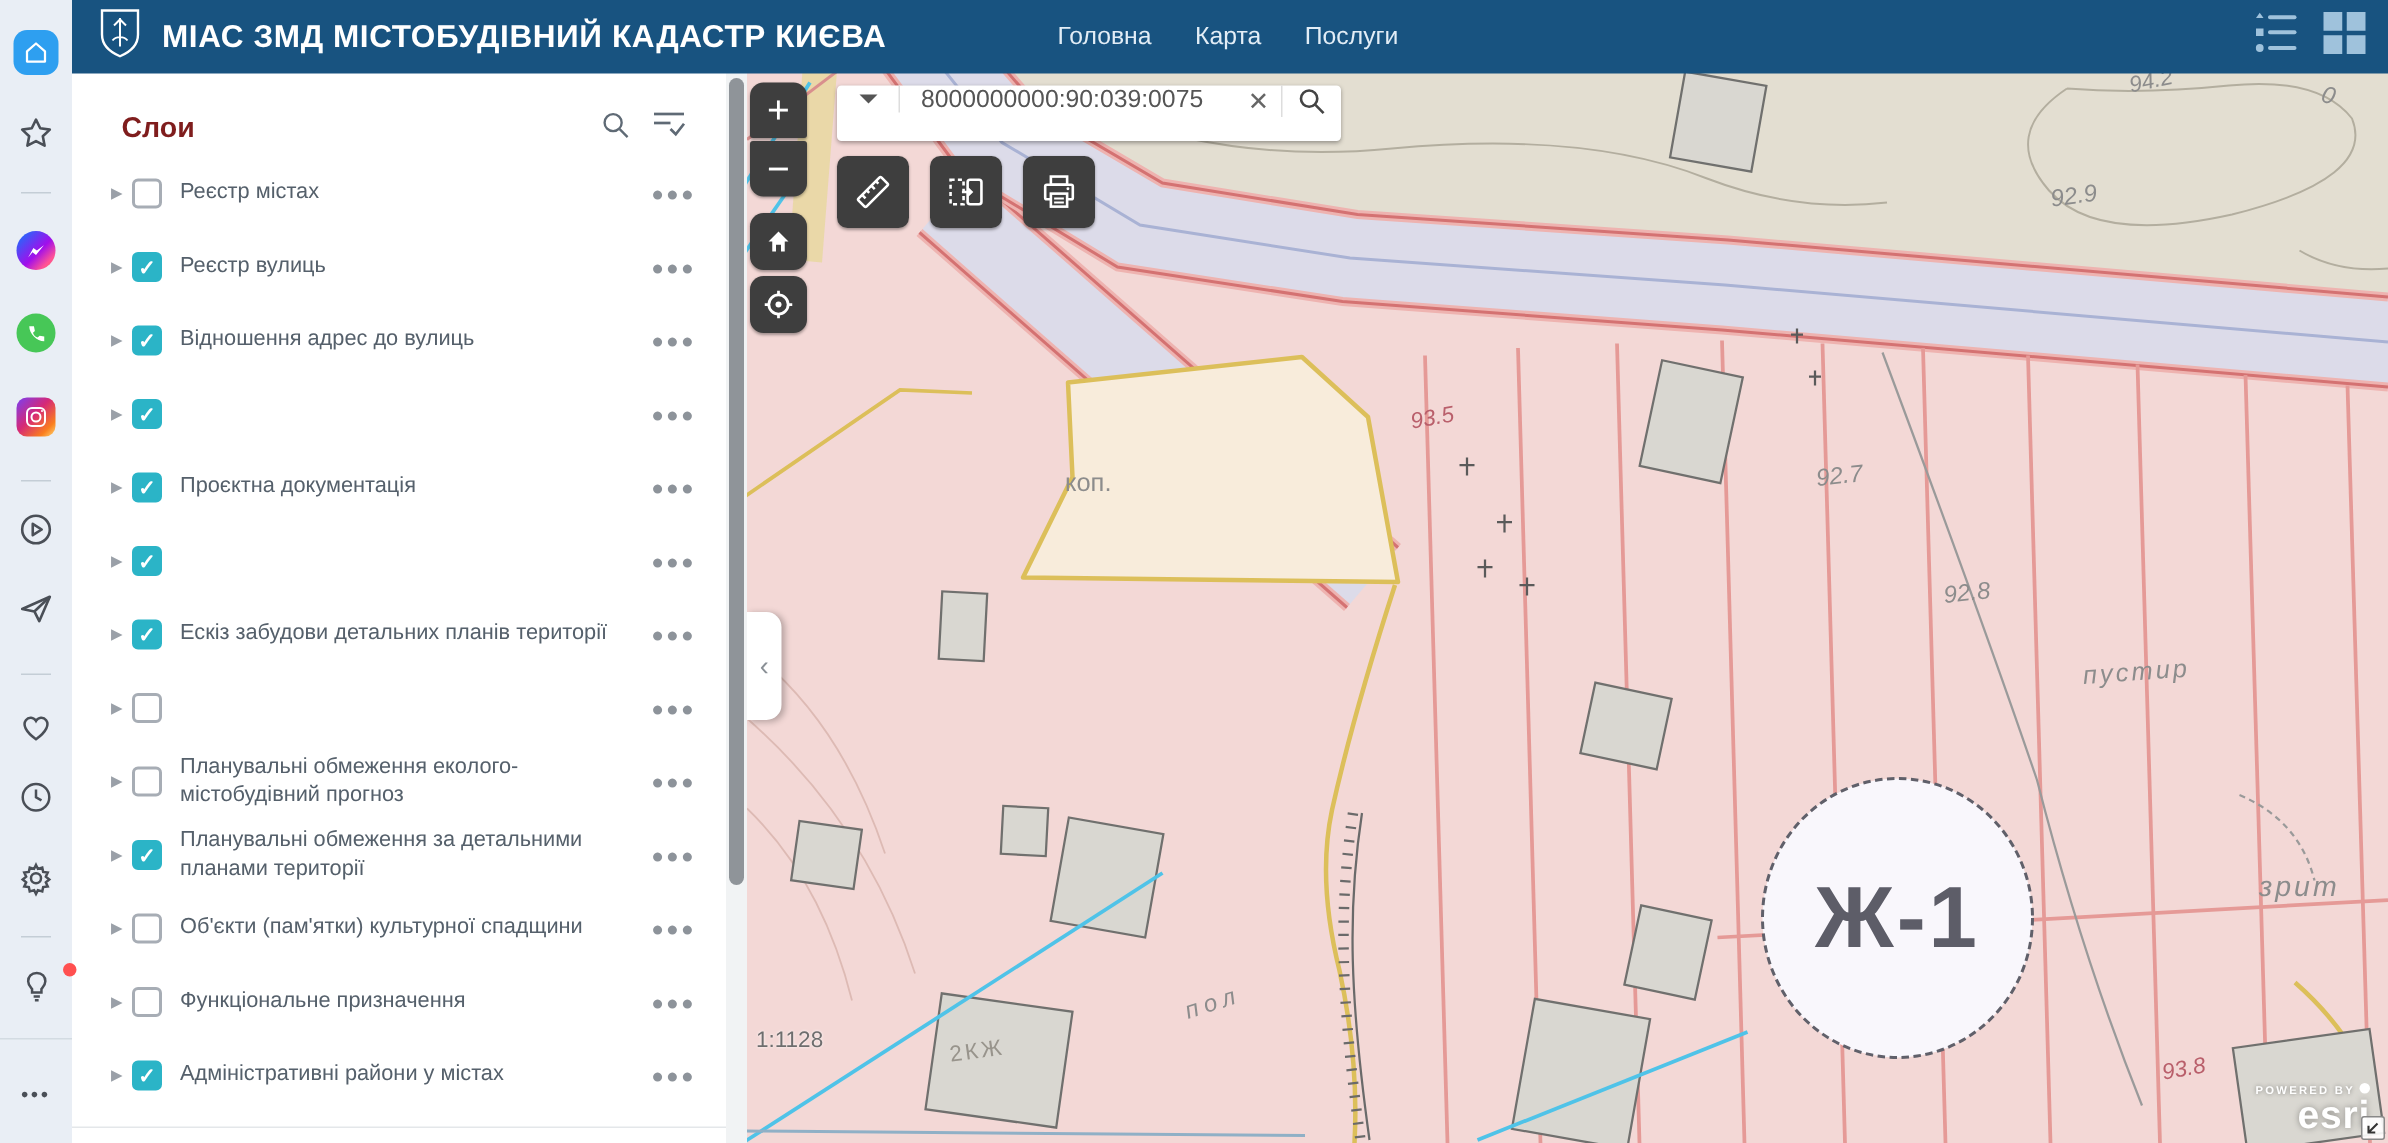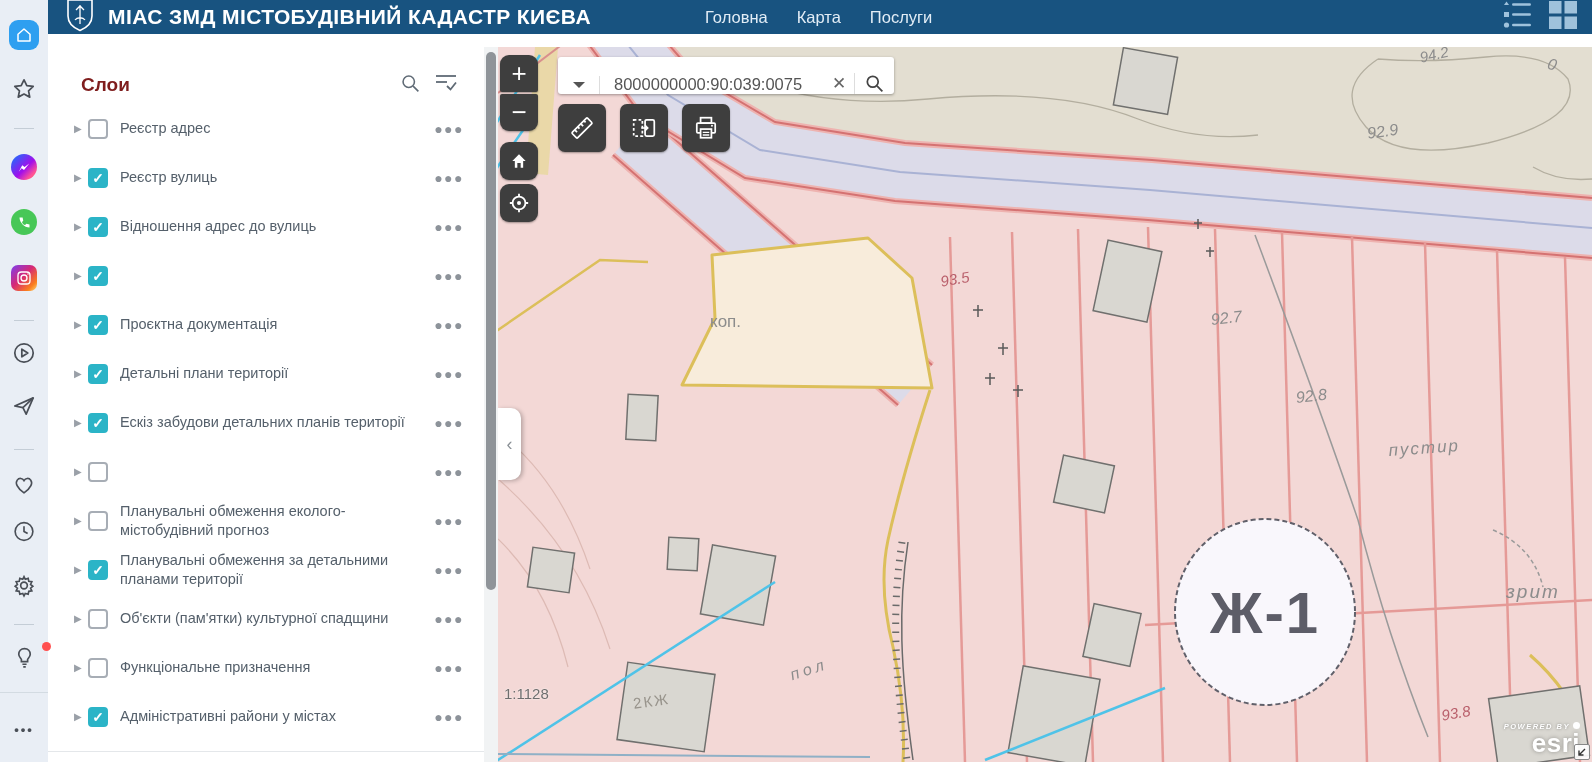--- a/index.html
+++ b/index.html
@@ -14,21 +14,21 @@
   .sb-circle { width:26px; height:26px; border-radius:50%; }
   .sb-msgr { background:linear-gradient(135deg,#0a7cff 0%,#a10eeb 55%,#ff5297 80%,#ff6c5c 100%); }
   .sb-wa { background:#47c757; }
   .sb-ig { width:26px; height:26px; border-radius:7px; background:linear-gradient(135deg,#7a3ff2 0%,#d62976 45%,#fa7e1e 80%,#feda75 100%); }
   .sb-bulb { position:relative; }
   .sb-badge { position:absolute; right:-3px; top:-3px; width:9px; height:9px; border-radius:50%; background:#ff5050; }
   .sb-fullline { width:48px; height:1px; background:#d3dbe2; left:0; transform:none; }
   .sb-dots { color:#4a4f57; font-size:13px; letter-spacing:2px; font-weight:bold; }
 
   
-  #header { position:absolute; left:48px; top:0; width:1544px; height:34px; background:#185380; display:flex; align-items:center; z-index:20; }
+  #header { position:absolute; left:48px; top:0; width:1544px; height:49px; background:#185380; display:flex; align-items:center; z-index:20; }
   #header .logo { margin:0 14px 0 18px; }
   #header .title { color:#ffffff; font-size:21px; font-weight:bold; letter-spacing:.4px; white-space:nowrap; }
   #header nav { position:absolute; left:657px; top:0; height:100%; display:flex; align-items:center; gap:29px; }
   #header nav span { color:#e2edf6; font-size:16.5px; cursor:pointer; }
   #header .hicons { position:absolute; right:14px; top:0; height:100%; display:flex; align-items:center; gap:16px; }
 
   
   #layers-panel { position:absolute; left:48px; top:47px; width:436px; height:715px; background:#ffffff; z-index:10; }
   .panel-head { display:flex; align-items:center; padding:25px 26px 0 33px; }
   .panel-title { font-size:19px; font-weight:bold; color:#7f1d1d; }
@@ -59,33 +59,33 @@
   #zoom-in  { left:2px; top:8px;  width:38px; height:37px; font-size:26px; border-radius:9px 9px 2px 2px; }
   #zoom-out { left:2px; top:47px; width:38px; height:37px; font-size:26px; border-radius:2px 2px 9px 9px; }
   #home-btn { left:2px; top:95px; width:38px; height:38px; }
   #locate-btn { left:2px; top:137px; width:38px; height:38px; }
   .toolbtn { width:48px; height:48px; border-radius:7px; top:57px; }
   #measure-btn { left:60px; }
   #swipe-btn { left:122px; }
   #print-btn { left:184px; }
 
   
-  #searchbar { position:absolute; left:60px; top:10px; width:336px; height:37px; background:#fff; border-radius:3px; display:flex; align-items:flex-end; box-shadow:0 1px 3px rgba(0,0,0,.35); z-index:6; }
+  #searchbar { position:absolute; left:60px; top:10px; width:336px; height:37px; background:#fff; border-radius:3px; display:flex; align-items:flex-start; box-shadow:0 1px 3px rgba(0,0,0,.35); z-index:6; }
   #searchbar .dd { width:42px; display:flex; align-items:center; justify-content:center; border-right:1px solid #ddd; cursor:pointer; }
   #searchbar .dd::after { content:""; border:6px solid transparent; border-top-color:#555; margin-top:6px; }
   #searchbar input { flex:1; border:0; outline:0; font-family:"Liberation Sans",sans-serif; font-size:16.5px; color:#555; padding:0 4px 0 14px; min-width:0; background:transparent; }
   #searchbar .clear { width:30px; display:flex; align-items:center; justify-content:center; color:#666; font-size:17px; cursor:pointer; }
   #searchbar .go { width:40px; display:flex; align-items:center; justify-content:center; border-left:1px solid #ddd; cursor:pointer; }
 
   
   #collapse-handle { position:absolute; left:0; top:361px; width:23px; height:72px; background:#fff; border-radius:0 10px 10px 0; box-shadow:2px 1px 4px rgba(0,0,0,.25); display:flex; align-items:center; justify-content:center; color:#8a9096; font-size:18px; cursor:pointer; z-index:6; }
 
   
   #esri { position:absolute; right:12px; bottom:6px; text-align:right; color:#fff; z-index:4; }
-  #esri .pb { font-size:7.5px; font-weight:bold; letter-spacing:1.5px; text-shadow:0 0 3px rgba(0,0,0,.4); display:flex; align-items:flex-start; justify-content:flex-end; gap:3px;font-style:italic; }
+  #esri .pb { font-size:7.5px; font-weight:bold; letter-spacing:1.5px; text-shadow:0 0 3px rgba(0,0,0,.4); display:flex; align-items:flex-start; justify-content:flex-end; gap:3px; }
   #esri .pb i { width:7px; height:7px; background:#fff; border-radius:50%; display:inline-block; }
   #esri .brand { font-size:26px; font-weight:bold; line-height:.95; text-shadow:0 0 4px rgba(0,0,0,.35); letter-spacing:.5px; }
   #attr-expand { position:absolute; right:2px; bottom:2px; width:16px; height:16px; background:rgba(255,255,255,.9); border:1px solid #888; border-radius:2px; z-index:5; display:flex; align-items:center; justify-content:center; cursor:pointer; }
 </style>
 </head>
 <body>
 
 <div id="browser-sidebar">
   <div class="sb sb-home" style="top:20px">
     <svg width="18" height="18" viewBox="0 0 24 24" fill="none" stroke="#fff" stroke-width="2" stroke-linejoin="round">
@@ -209,21 +209,21 @@
             <line x1="2" y1="10" x2="13" y2="10"></line>
             <path d="M13 14 L16.5 17.5 L22 10.5"></path>
           </svg>
       </span>
     </span>
   </div>
   <div id="layer-list">
       <div class="layer-row">
     <span class="expand">▶</span>
     <span class="cb"></span>
-    <span class="layer-label">Реєстр адрес</span>
+    <span class="layer-label">Реєстр містах</span>
     <span class="dots">●●●</span>
   </div>
       <div class="layer-row">
     <span class="expand">▶</span>
     <span class="cb checked"></span>
     <span class="layer-label">Реєстр вулиць</span>
     <span class="dots">●●●</span>
   </div>
       <div class="layer-row">
     <span class="expand">▶</span>
@@ -238,21 +238,20 @@
   </div>
       <div class="layer-row">
     <span class="expand">▶</span>
     <span class="cb checked"></span>
     <span class="layer-label">Проєктна документація</span>
     <span class="dots">●●●</span>
   </div>
       <div class="layer-row">
     <span class="expand">▶</span>
     <span class="cb checked"></span>
-    <span class="layer-label">Детальні плани території</span>
     <span class="dots">●●●</span>
   </div>
       <div class="layer-row">
     <span class="expand">▶</span>
     <span class="cb checked"></span>
     <span class="layer-label">Ескіз забудови детальних планів території</span>
     <span class="dots">●●●</span>
   </div>
       <div class="layer-row">
     <span class="expand">▶</span>

